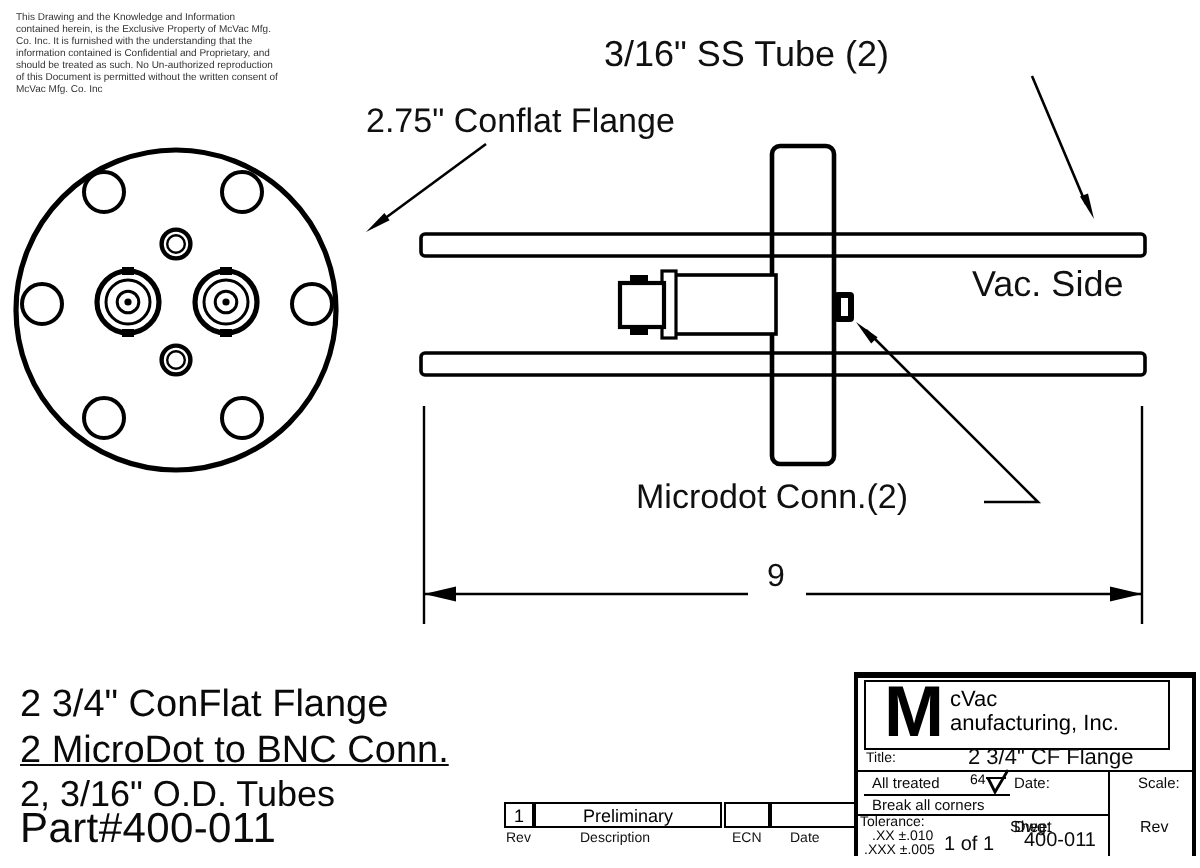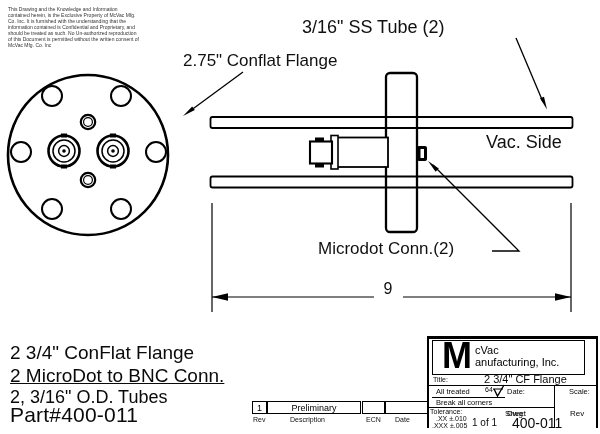--- a/index.html
+++ b/index.html
@@ -60,21 +60,21 @@
   .tb-allsurf{left:9px;top:51px;}
   .tb-date{left:80px;top:51px;}
   .tb-scale{left:130px;top:51px;margin-left:12px;}
   .tb-break{left:9px;top:61.5px;}
   .tb-tol{left:3px;top:72px;font-size:7px;}
   .tb-tolxx{left:9px;top:79px;font-size:7px;}
   .tb-tolxxx{left:5px;top:86px;font-size:7px;}
   .tb-sheet{left:50px;top:73px;font-size:8px;padding-left:28px;}
   .tb-sheetval{left:45px;top:81px;font-size:10px;}
   .tb-dwg{left:80px;top:73px;font-size:8px;}
-  .tb-dwgval{left:85px;top:79px;font-size:14px;}
+  .tb-dwgval{left:85px;top:79px;font-size:10px;}
   .tb-rev{left:143px;top:73px;font-size:8px;}
   .surf-sym{position:absolute;left:58px;top:48px;}
 </style>
 </head>
 <body>
 
 <div class="canvas">
 
   <svg class="lineart" width="600" height="434" viewBox="0 0 600 434">
 

